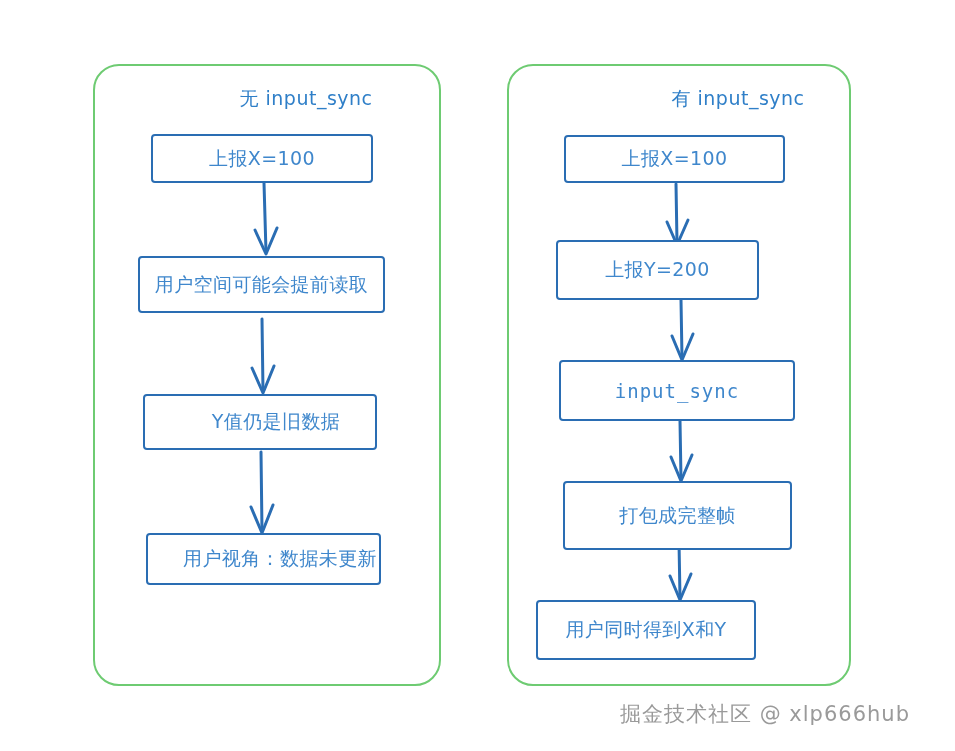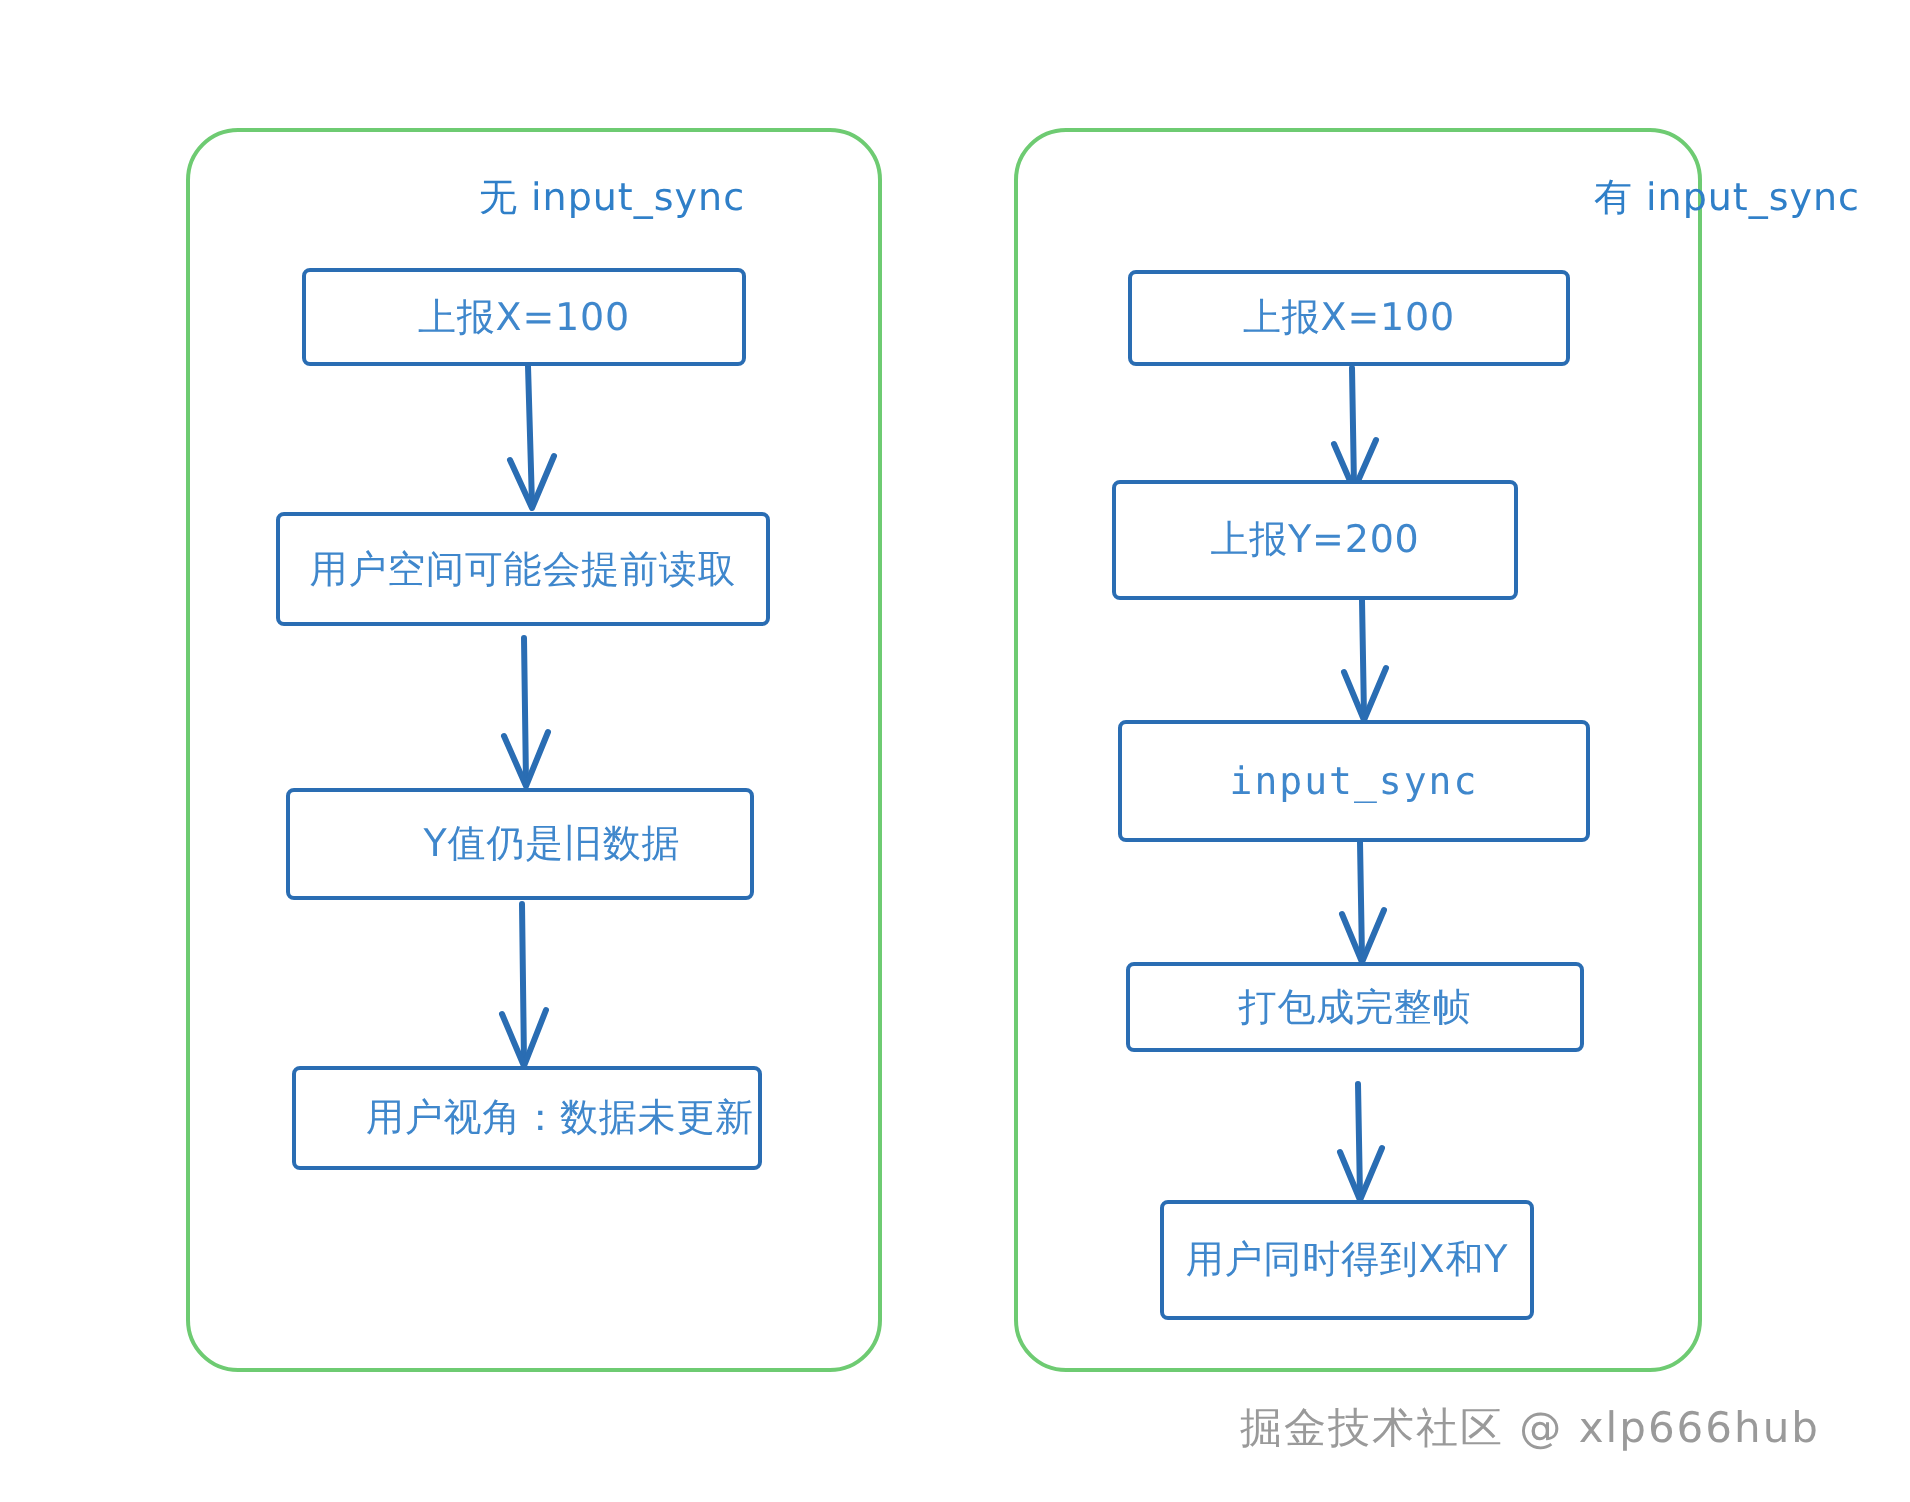--- a/index.html
+++ b/index.html
@@ -53,21 +53,20 @@
   }
   #title-left {
     left: 93px;
     top: 86px;
     width: 348px;
   }
   #title-right {
     left: 507px;
     top: 86px;
     width: 384px;
-    text-align: right;
   }
   .node {
     position: absolute;
     box-sizing: border-box;
     border: 2.6px solid #2a6db3;
     border-radius: 4px;
     background: #ffffff;
     display: flex;
     align-items: center;
     justify-content: center;
@@ -146,19 +145,19 @@
 
   <div class="panel" id="panel-right"></div>
   <div class="panel-title" id="title-right">有 input_sync</div>
 
   <div class="node" style="left:564px; top:135px; width:221px; height:48px;">上报X=100</div>
 
   <div class="node" style="left:556px; top:240px; width:203px; height:60px;">上报Y=200</div>
 
   <div class="node mono" style="left:559px; top:360px; width:236px; height:61px;">input_sync</div>
 
-  <div class="node" style="left:563px; top:481px; width:229px; height:45px;">打包成完整帧</div>
+  <div class="node" style="left:563px; top:481px; width:229px; height:69px;">打包成完整帧</div>
 
-  <div class="node" style="left:580px; top:600px; width:187px; height:60px;text-align:center;">用户同时得到X和Y</div>
+  <div class="node" style="left:536px; top:600px; width:220px; height:60px;text-align:center;">用户同时得到X和Y</div>
 
   <div class="watermark">掘金技术社区 @ xlp666hub</div>
 
 </div>
 
 </body></html>

